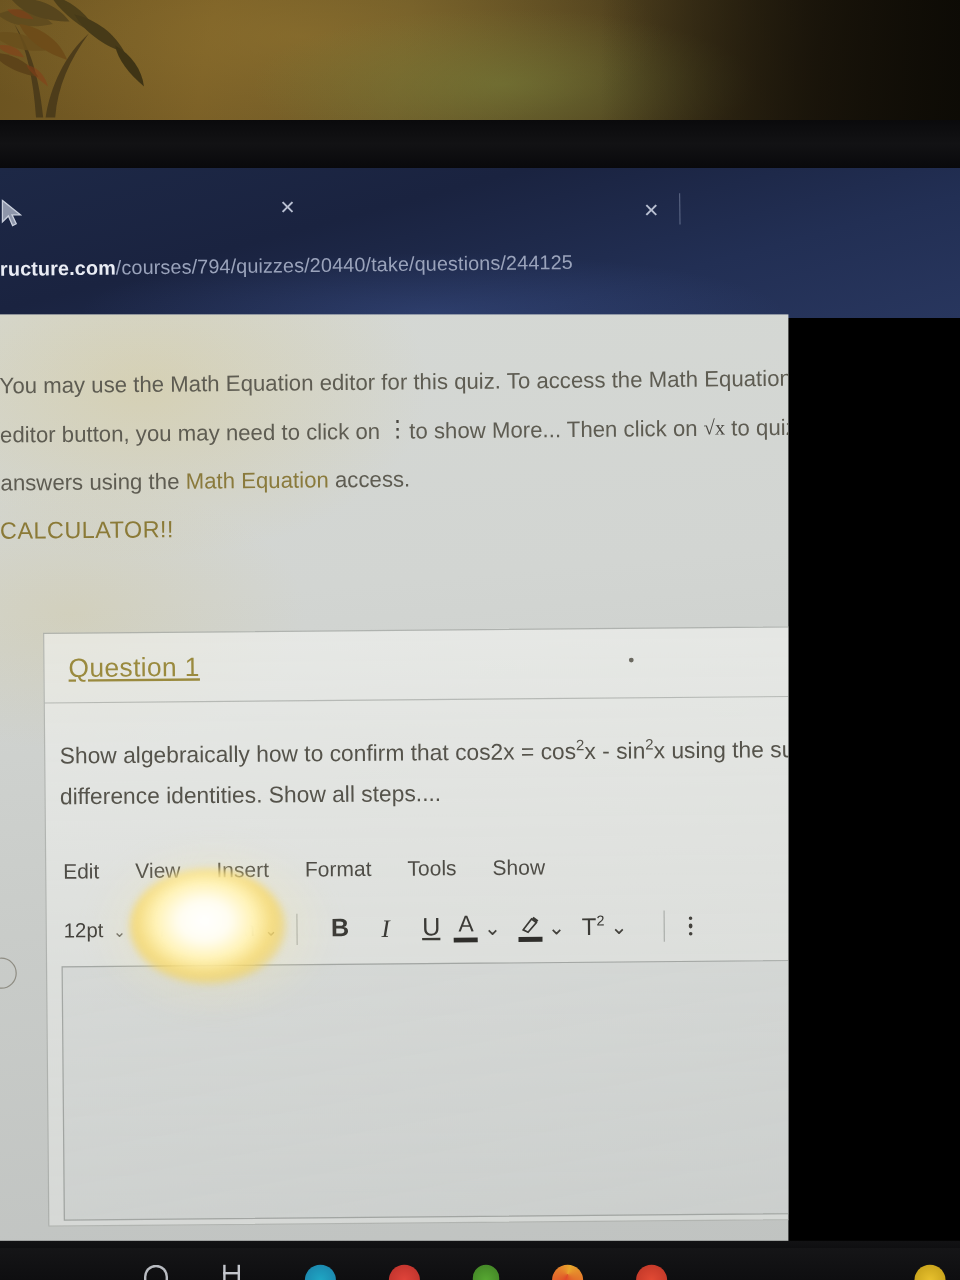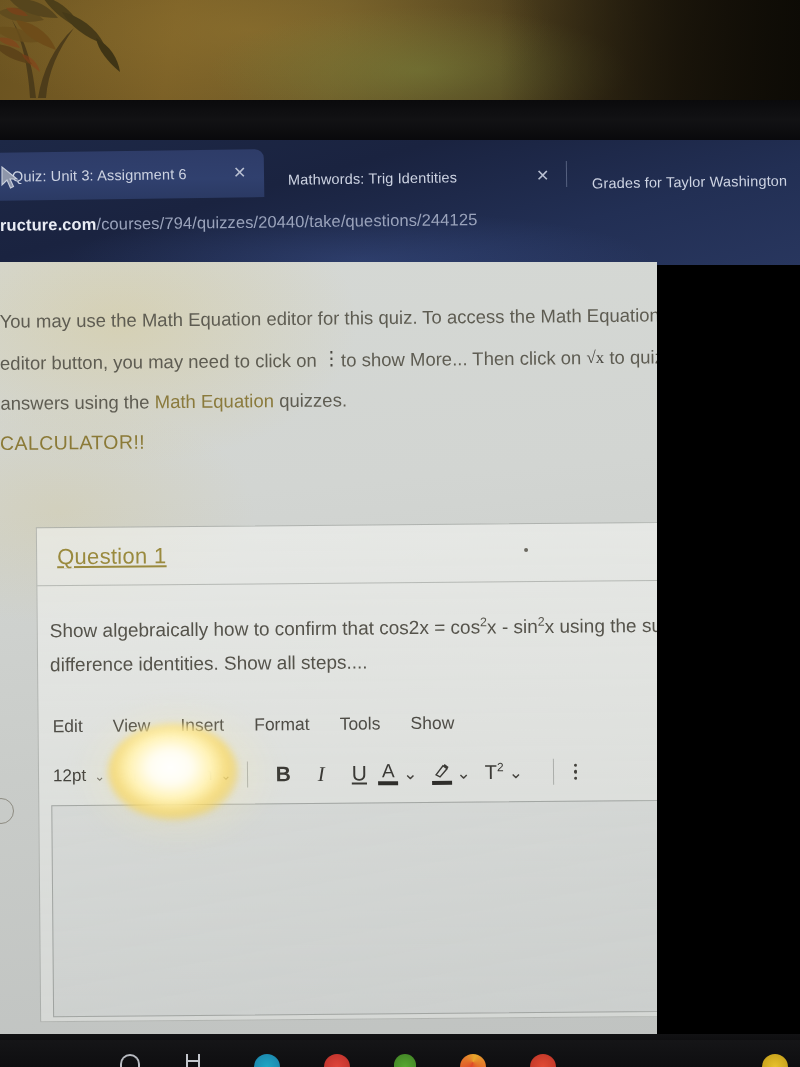--- a/index.html
+++ b/index.html
@@ -262,40 +262,20 @@
       <path d="M6,44 C16,42 24,46 28,54 C18,52 10,50 6,44 Z"></path>
       <path d="M30,60 C40,62 46,70 48,78 C40,72 32,66 30,60 Z"></path>
     </g>
   </svg>
 
   <div class="bezel-top"></div>
 
   <div class="browser">
     <div class="browser-glow"></div>
 
-    <div class="tabstrip">
-      <div class="tab active">
-        <span class="tab-favicon"></span>
-        <span class="tab-title">Quiz: Unit 3: Assignment 6</span>
-      </div>
-
-      <div class="tab t2">
-        <span class="tab-favicon">
-          <span class="fav-yellow"></span>
-        </span>
-        <span class="tab-title">Mathwords: Trig Identities</span>
-      </div>
-
-      <div class="tab t3">
-        <span class="tab-favicon">
-          <span class="fav-tiny"></span>
-        </span>
-        <span class="tab-title">Grades for Taylor Washington</span>
-      </div>
-    </div>
 
     <div class="urlbar">
       <span class="url-text">
         <span class="url-domain">ructure.com</span><span class="url-path">/courses/794/quizzes/20440/take/questions/244125</span>
       </span>
     </div>
   </div>
 
   <span class="tab-close c1">✕</span>
   <span class="tab-close c2">✕</span>
@@ -313,21 +293,21 @@
       <div class="line">
         <span>editor button, you may need to click on</span>
         <span class="dots-inline">⋮</span>
         <span>to show More... Then click on</span>
         <span class="sqrt-inline">√x</span>
         <span>to quiz</span>
       </div>
       <div class="line">
         <span>answers using the</span>
         <span class="hl-warm">Math Equation</span>
-        <span>quizzes.</span>
+        <span>access.</span>
       </div>
     </div>
 
     <div class="calc-note">CALCULATOR!!</div>
 
     <div class="qcard">
       <div class="qheader">
         <span class="qtitle">Question 1</span>
         <span class="qpts">2 pts</span>
         <span class="qdot"></span>

